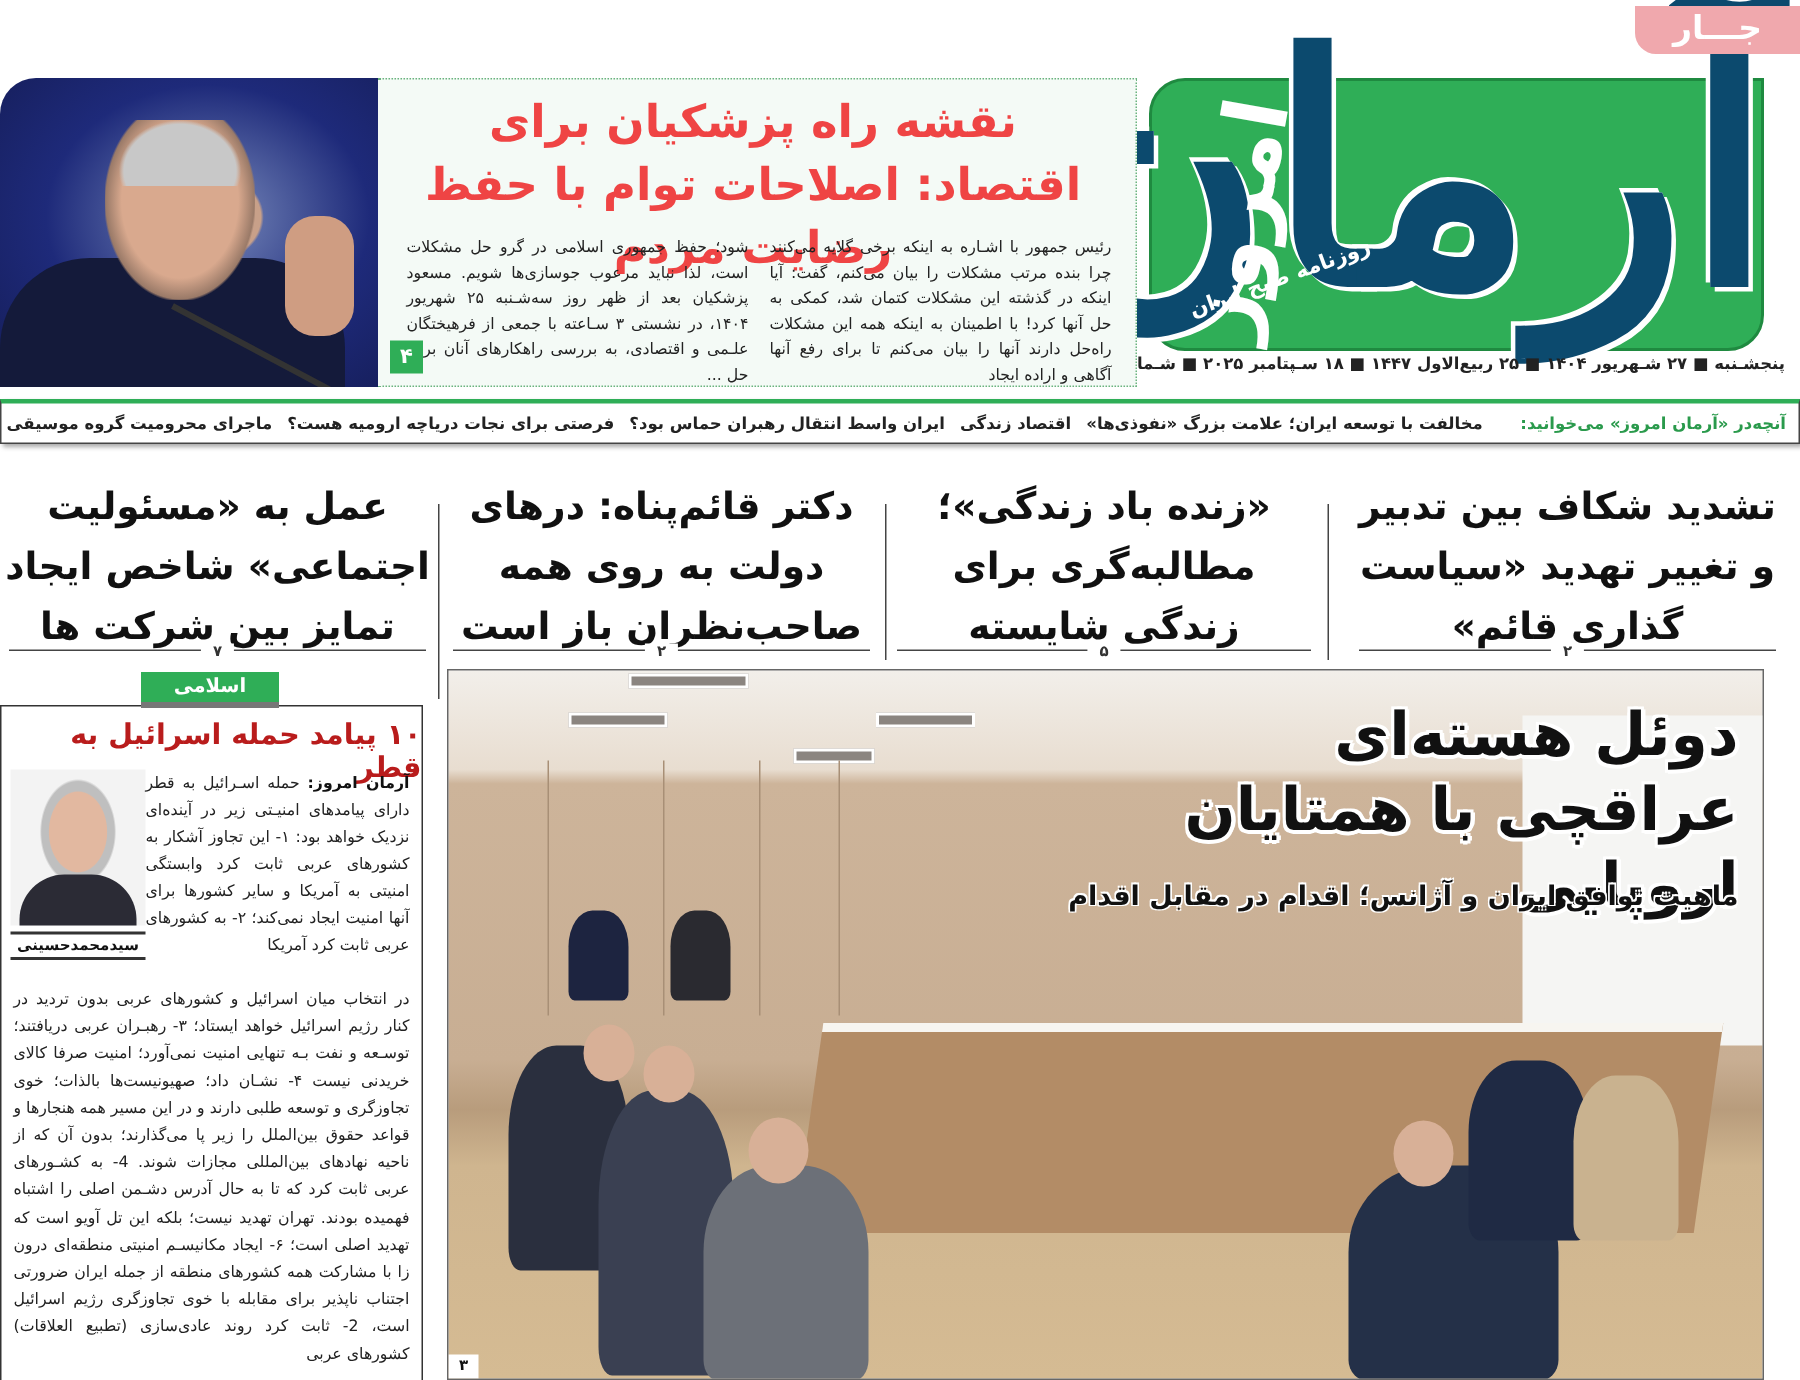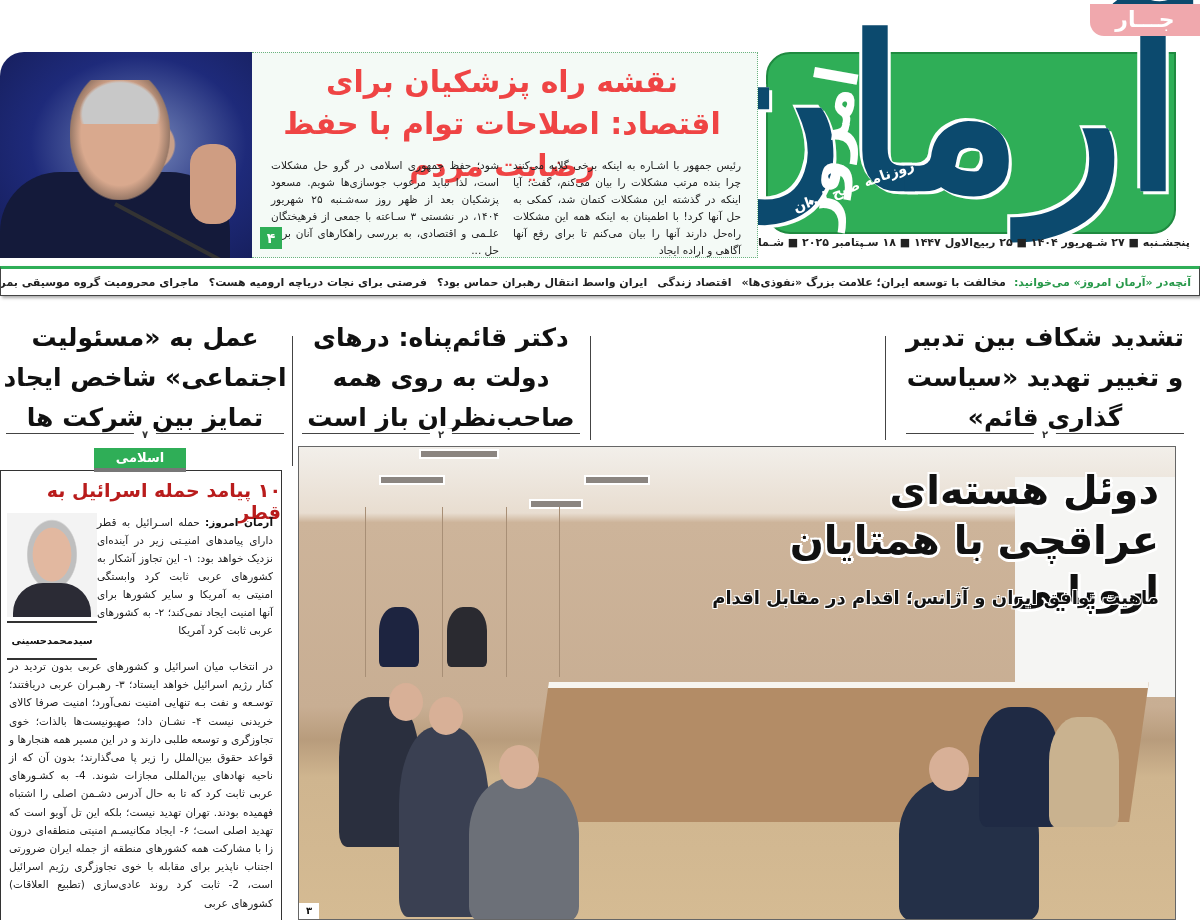--- a/index.html
+++ b/index.html
@@ -23,40 +23,40 @@
   .top-photo .hand { position: absolute; left: 190px; top: 92px; width: 46px; height: 80px; background: #cf9d82; border-radius: 20px; }
   .top-photo .mic { position: absolute; left: 115px; top: 150px; width: 140px; height: 4px; background: #333; transform: rotate(28deg); transform-origin: left center; }
   .top-box { position: absolute; left: 252px; top: 52px; width: 506px; height: 206px; background: #f4faf6; border: 1px dotted #6bb37f; border-left: none; }
   .top-headline { position: absolute; right: 20px; top: 8px; width: 470px; font-size: 30px; font-weight: bold; line-height: 42px; text-align: center; color: #ef4444; }
   .top-cols { position: absolute; right: 16px; top: 104px; width: 470px; display: flex; gap: 14px; }
   .top-col { flex: 1; font-size: 10.5px; line-height: 17px; text-align: justify; color: #222; }
   .page-badge { position: absolute; left: 8px; bottom: 8px; width: 22px; height: 22px; background: #2fae57; color: #fff; font-weight: bold; font-size: 14px; text-align: center; line-height: 22px; }
 
   
   .ticker { position: absolute; left: 0; top: 266px; width: 1200px; height: 30px; border: 1px solid #444; border-top: 3px solid #2fae57; box-shadow: 2px 2px 3px #aaa; display: flex; align-items: center; padding: 0 8px; white-space: nowrap; overflow: hidden; font-size: 11px; font-weight: bold; }
-  .ticker-lead { color: #2a9a4c; margin-left: 4px; }
+  .ticker-lead { color: #2a9a4c; margin-left: 21px; }
   .ticker-item { color: #222; margin-left: 6px; }
   .ticker-sq { display: inline-block; width: 8px; height: 8px; background: #2fae57; margin-left: 4px; vertical-align: middle; }
 
   
   .sec-row { position: absolute; left: 0; top: 318px; width: 1200px; height: 122px; }
   .sec { position: absolute; top: 0; height: 122px; }
   .sec h2 { font-size: 25px; font-weight: bold; line-height: 40px; text-align: center; color: #111; }
   .sec .rule { position: absolute; bottom: 6px; left: 6px; right: 6px; height: 1px; background: #444; }
   .sec .pg { position: absolute; bottom: 0; left: 50%; transform: translateX(-50%); background: #fff; padding: 0 8px; font-size: 10px; color: #333; font-weight: bold; }
   .vdiv { position: absolute; top: 18px; width: 1px; height: 104px; background: #444; }
 
   
   .editorial { position: absolute; left: 0; top: 448px; width: 284px; height: 472px; }
   .ed-label { position: absolute; left: 94px; top: 0; width: 92px; height: 24px; background: #2fae57; border-bottom: 4px solid #777; color: #fff; font-weight: bold; font-size: 13px; text-align: center; line-height: 20px; }
   .ed-box { position: absolute; left: 0; top: 22px; width: 282px; height: 460px; border: 1px solid #333; border-bottom: none; }
   .ed-title { position: absolute; right: 0; left: 0; top: 8px; font-size: 19px; font-weight: bold; text-align: right; color: #b91c1c; padding-left: 16px; }
   .ed-photo { position: absolute; left: 6px; top: 42px; width: 90px; height: 104px; background: radial-gradient(ellipse at 50% 40%, #e2b8a0 0 30%, #bfbfbf 31% 38%, #f3f3f3 40%); }
   .ed-photo .body { position: absolute; left: 6px; top: 70px; width: 78px; height: 34px; background: #2b2b35; border-radius: 30px 30px 0 0; }
-  .ed-author { position: absolute; left: 6px; top: 150px; width: 90px; font-size: 10px; font-weight: bold; text-align: center; border-top: 2px solid #333; border-bottom: 2px solid #333; padding: 12px 0; }
+  .ed-author { position: absolute; left: 6px; top: 150px; width: 90px; font-size: 10px; font-weight: bold; text-align: center; border-top: 2px solid #333; border-bottom: 2px solid #333; padding: 2px 0; }
   .ed-text { position: absolute; right: 8px; top: 42px; width: 176px; font-size: 10.5px; line-height: 18px; text-align: justify; color: #222; margin-left: 32px; }
   .ed-text-full { position: absolute; right: 8px; left: 8px; top: 186px; font-size: 10.5px; line-height: 18.2px; text-align: justify; color: #222; }
   .ed-text b, .ed-text-full b { color: #111; }
 
   
   .main-photo { position: absolute; left: 298px; top: 446px; width: 878px; height: 474px; border: 1px solid #666; overflow: hidden; background: linear-gradient(180deg, #f2efea 0%, #e8ddd0 14%, #cdb49a 16%, #c8ae93 55%, #b89c7c 62%, #cfb58f 70%, #d5bb93 100%); }
   .mp-ceiling-light { position: absolute; height: 10px; background: #8b8580; border: 2px solid #fff; }
   .mp-wall-panel { position: absolute; top: 60px; width: 1px; height: 170px; background: #a88f76; }
   .mp-whiteboard { position: absolute; right: 0; top: 30px; width: 160px; height: 220px; background: #f5f5f3; }
   .mp-table { position: absolute; left: 240px; top: 235px; width: 600px; height: 140px; background: #b38c66; transform: skewX(-8deg); border-top: 6px solid #f7f5f0; }
@@ -111,20 +111,25 @@
 
 </div>
 
 <div class="sec-row">
   <div class="sec" style="right:10px;width:290px;">
     <h2>تشدید شکاف بین تدبیر و تغییر تهدید «سیاست گذاری قائم»</h2>
     <div class="rule"></div>
     <span class="pg">۲</span>
   </div>
   <div class="vdiv" style="left:885px;"></div>
+  <div class="sec" style="left:592px;width:288px;">
+    <h2>«زنده باد زندگی»؛ مطالبه‌گری برای زندگی شایسته</h2>
+    <div class="rule"></div>
+    <span class="pg">۵</span>
+  </div>
   <div class="vdiv" style="left:590px;"></div>
   <div class="sec" style="left:296px;width:290px;">
     <h2>دکتر قائم‌پناه: درهای دولت به روی همه صاحب‌نظران باز است</h2>
     <div class="rule"></div>
     <span class="pg">۲</span>
   </div>
   <div class="vdiv" style="left:292px;height:130px;"></div>
   <div class="sec" style="left:0;width:290px;">
     <h2>عمل به «مسئولیت اجتماعی» شاخص ایجاد تمایز بین شرکت ها</h2>
     <div class="rule"></div>

